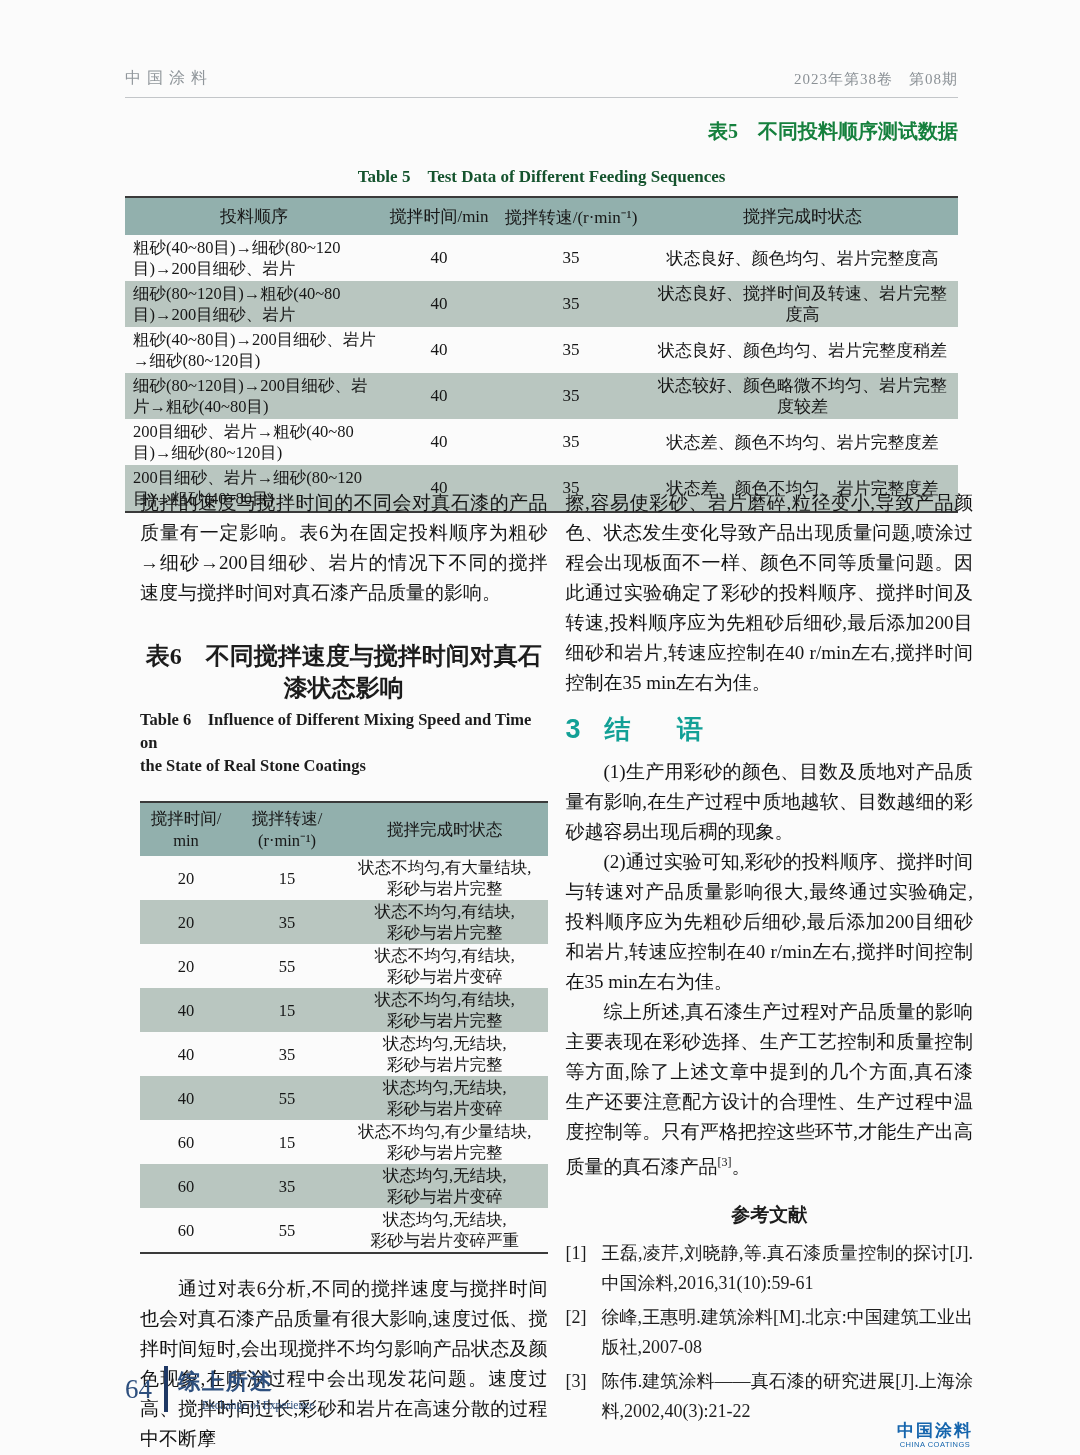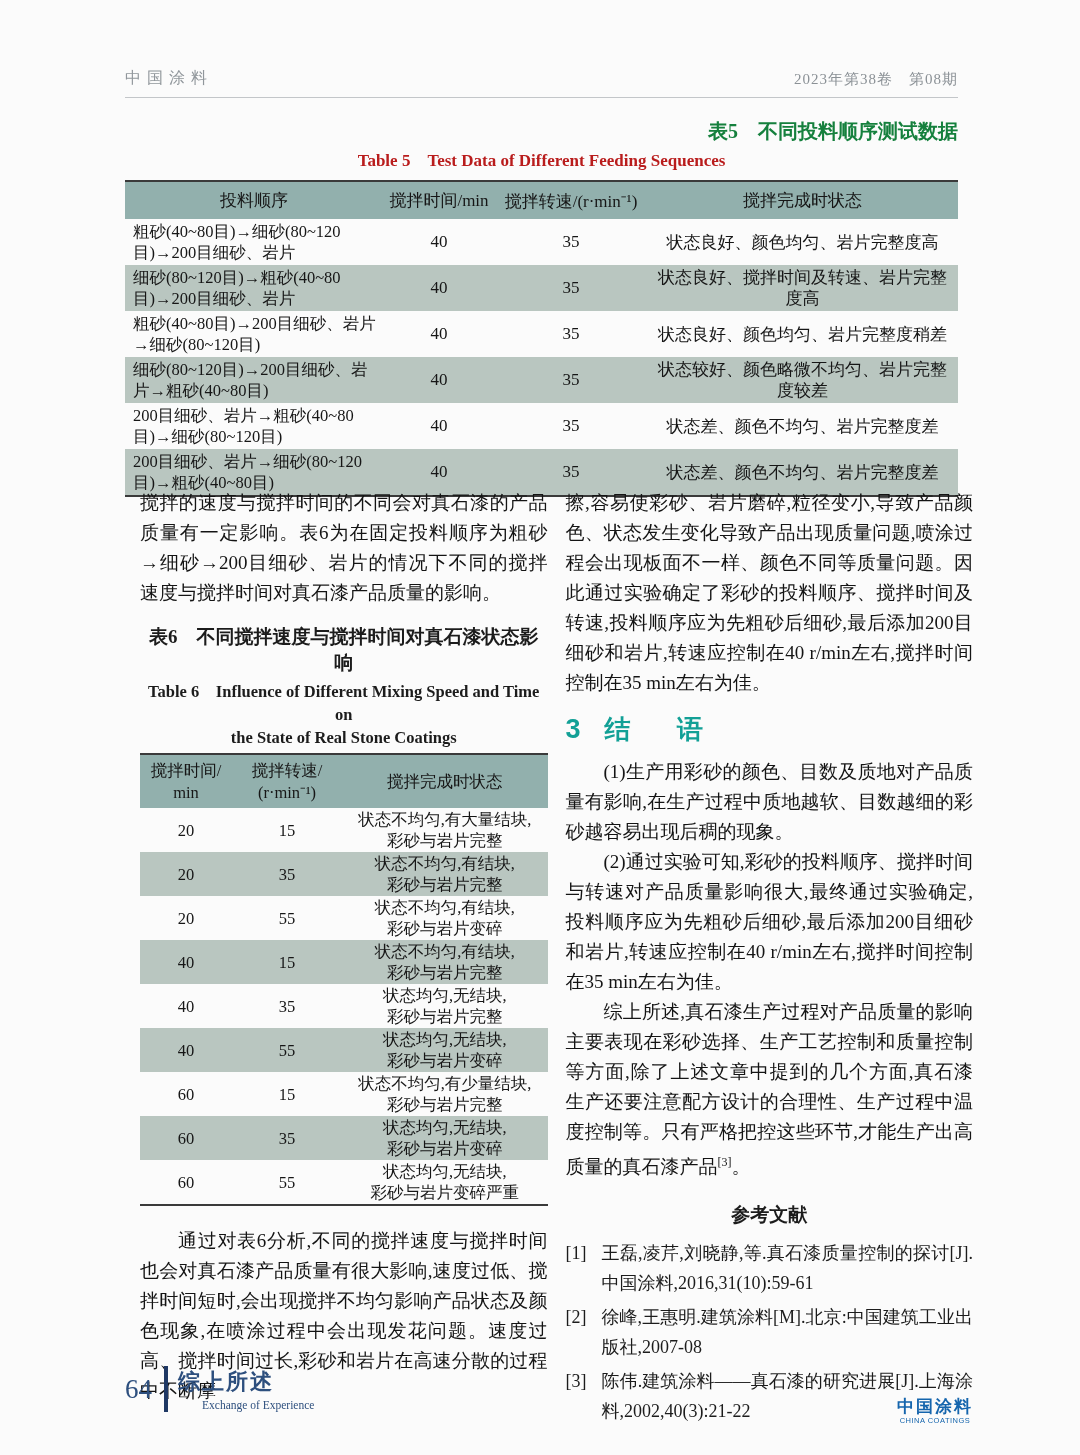--- a/index.html
+++ b/index.html
@@ -11,22 +11,22 @@
   
   .jheader {
     position:absolute; left:125px; top:68px; width:833px;
     display:flex; justify-content:space-between; align-items:flex-end;
     padding-bottom:8px; border-bottom:1px solid #c3c6c9;
   }
   .jname { color:#90969b; font-size:16px; letter-spacing:6px; }
   .jissue { color:#8b9196; font-size:15px; letter-spacing:1px; }
   
   .tbl-title-cn { text-align:right; font-weight:bold; font-size:20px; color:#15803d; }
-  .tbl-title-en { text-align:center; font-weight:bold; font-size:17px; color:#b91c1c;
-                  font-family:"Liberation Serif", serif; margin-top:4px; line-height:23px; }
+  .tbl-title-en { text-align:center; font-weight:bold; font-size:17px; color:#14532d;
+                  font-family:"Liberation Serif", serif; margin-top:20px; line-height:23px; }
   
   table { border-collapse:collapse; table-layout:fixed; width:100%; }
   .t5, .t6 { border-top:2px solid #3a3a3a; border-bottom:2px solid #3a3a3a; }
   .t5 thead tr, .t6 thead tr { background:#92b0ad; }
   .t5 tbody tr:nth-child(even), .t6 tbody tr:nth-child(even) { background:#b9c6c0; }
   .t5 td, .t5 th, .t6 td, .t6 th { font-weight:normal; font-size:17px; color:#161616; }
   .t5 th { height:38px; text-align:center; }
   .t5 td { height:46px; text-align:center; }
   .t5 td.seq { text-align:left; padding:2px 6px 2px 8px; line-height:21px; font-size:16.5px; }
   .t5 td.state { padding:2px 4px; line-height:21px; }
@@ -34,22 +34,22 @@
   .t6 td { height:44px; text-align:center; line-height:21px; font-size:16.5px; padding:1px 2px; }
   .preline { white-space:pre-line; }
   
   .table5-wrap { position:absolute; left:125px; top:118px; width:833px; }
   .table5-wrap .t5 { margin-top:8px; }
   
   .columns { position:absolute; left:140px; top:488px; width:833px; display:flex; gap:18px; }
   .col { width:408px; }
   .col p { font-size:19px; line-height:30px; text-align:justify; color:#141414; }
   .col p.indent { text-indent:2em; }
-  .t6-title-cn { text-align:center; font-weight:bold; font-size:19px; margin-top:16px; }
-  .t6-title-en { text-align:center; font-weight:bold; font-size:16.5px; line-height:23px; margin:4px 0 4px 0; }
+  .t6-title-cn { text-align:center; font-weight:bold; font-size:24px; margin-top:32px; }
+  .t6-title-en { text-align:left; font-weight:bold; font-size:16.5px; line-height:23px; margin:4px 0 24px 0; }
   .after-table { margin-top:20px; }
   
   .sec-heading { display:flex; align-items:baseline; margin:14px 0 10px 0; color:#12a096; font-weight:bold; }
   .sec-heading .num { font-size:27px; margin-right:24px; font-family:"Liberation Sans", sans-serif; }
   .sec-heading .txt { font-size:26px; letter-spacing:20px; }
   sup { font-size:12px; }
   
   .refs-title { text-align:center; font-weight:bold; font-size:19px; margin:20px 0 10px 0; }
   .ref-item { display:flex; font-size:18px; line-height:30px; margin-bottom:4px; }
   .ref-label { width:36px; flex:none; }

